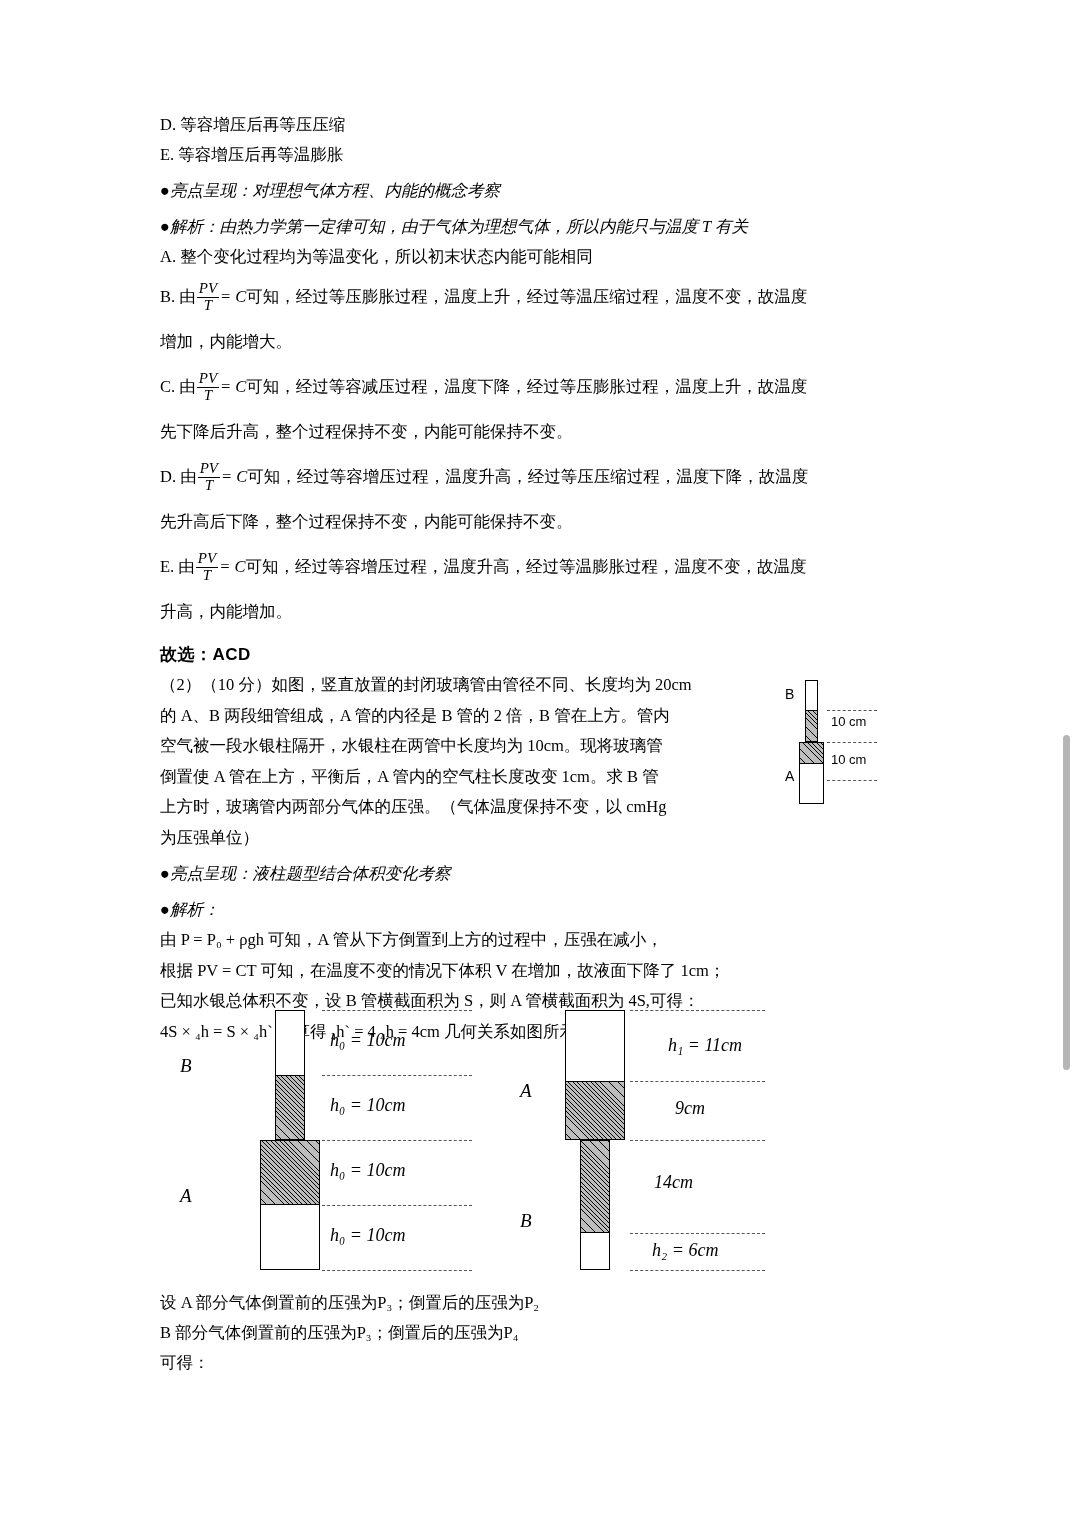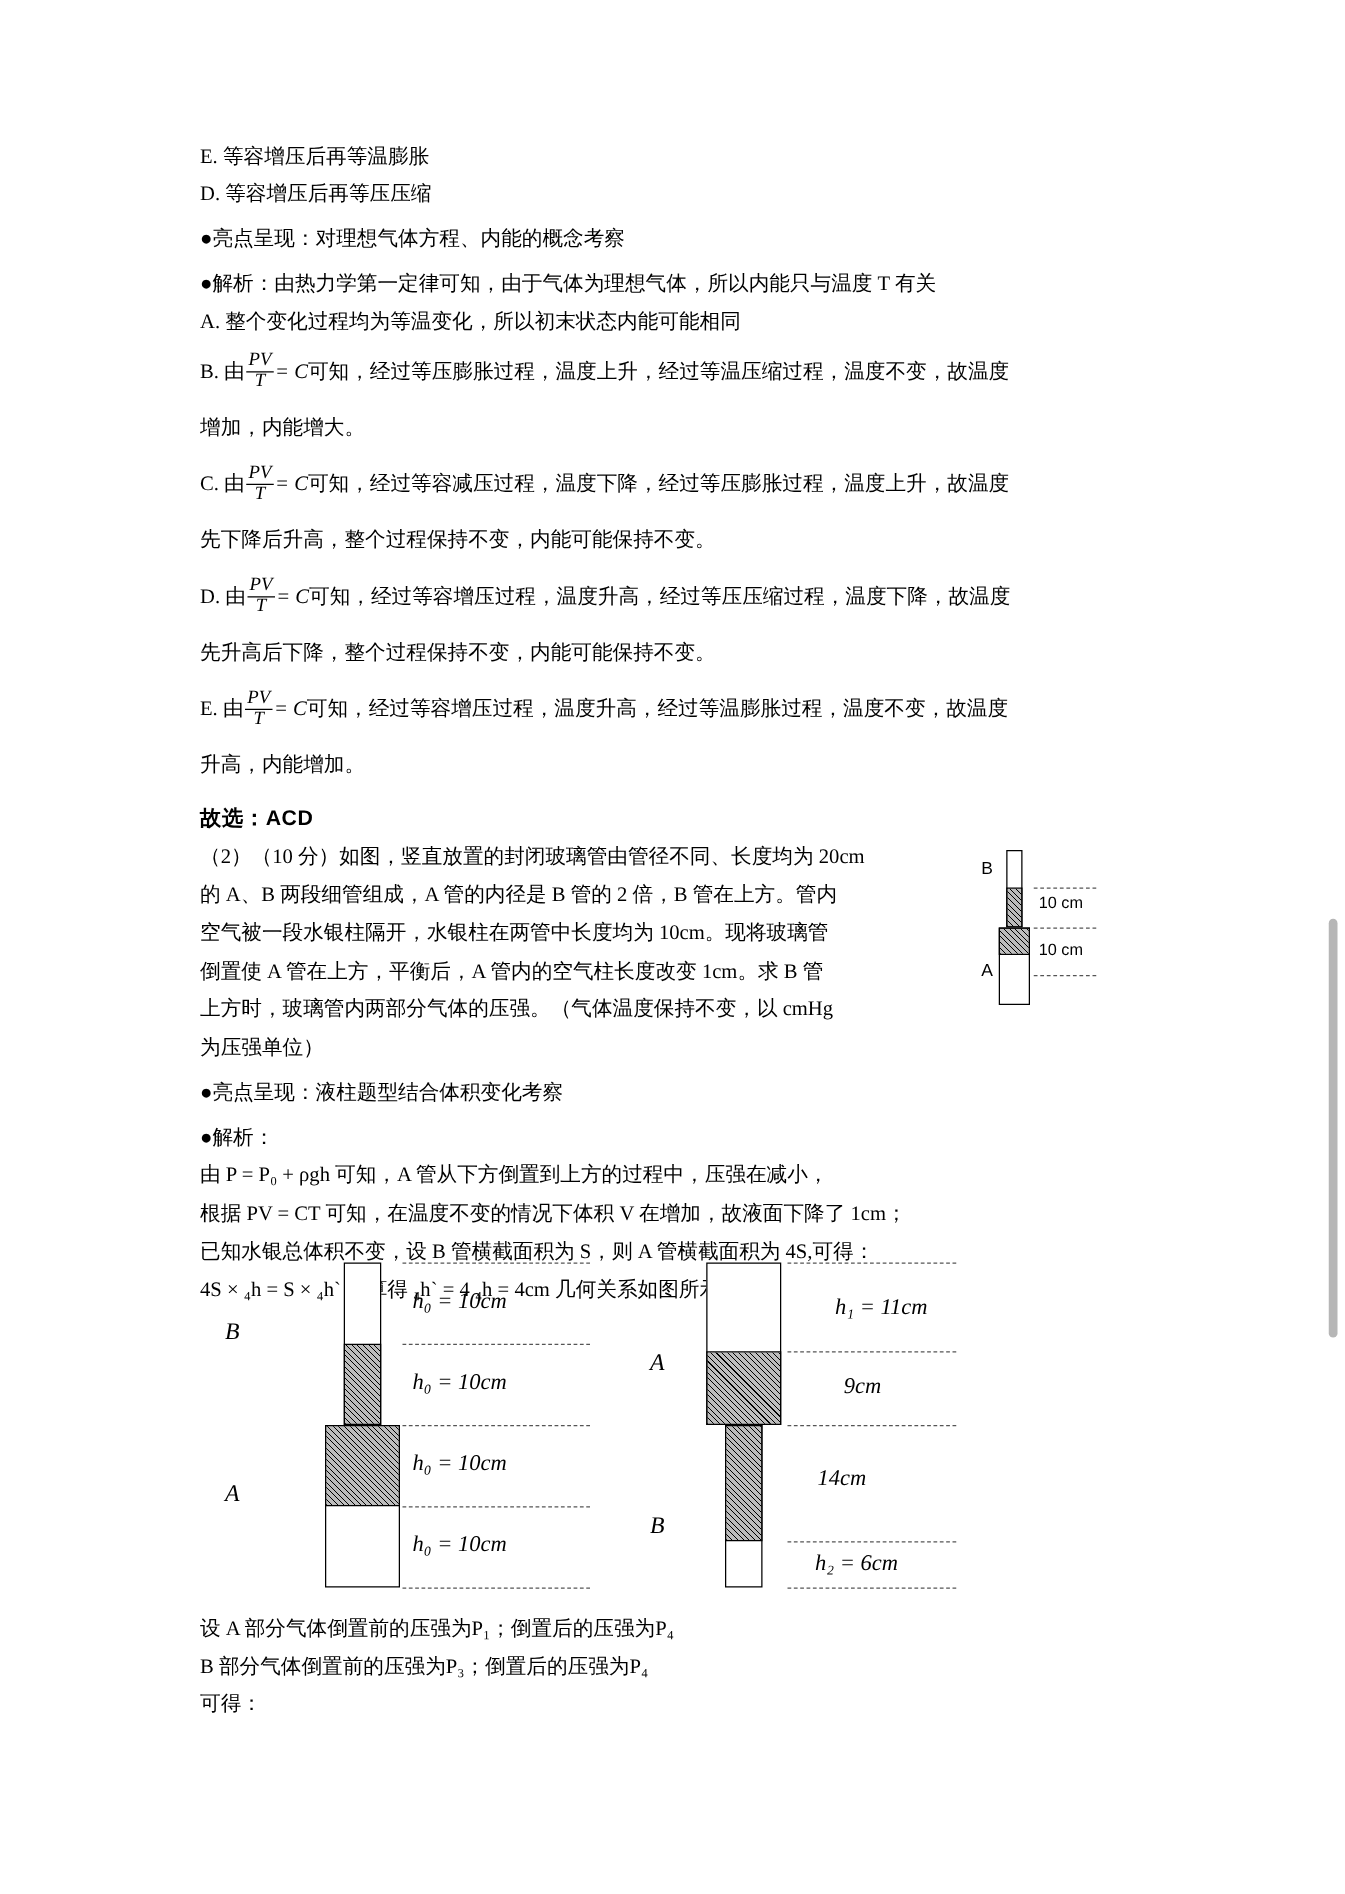--- a/index.html
+++ b/index.html
@@ -34,20 +34,21 @@
     white-space: pre-wrap;
   }
   .opt {
     font-size: 16.5px;
     line-height: 30px;
   }
   .bullet-line {
     font-size: 16.5px;
     line-height: 31px;
     margin-top: 5px;
+    font-style: italic;
   }
   .frac-line {
     font-size: 16.5px;
     line-height: 41px;
     margin-top: 4px;
   }
   .frac {
     display: inline-block;
     vertical-align: middle;
     text-align: center;
@@ -154,22 +155,22 @@
     border-radius: 4px;
   }
 </style>
 </head>
 <body>
 
 <div class="page">
 
   <div class="content">
 
+    <div class="opt">D. 等容增压后再等压压缩</div>
     <div class="opt">E. 等容增压后再等温膨胀</div>
-    <div class="opt">D. 等容增压后再等压压缩</div>
 
     <div class="bullet-line">●亮点呈现：对理想气体方程、内能的概念考察</div>
     <div class="bullet-line">●解析：由热力学第一定律可知，由于气体为理想气体，所以内能只与温度 T 有关</div>
     <div class="line">A. 整个变化过程均为等温变化，所以初末状态内能可能相同</div>
 
     <div class="frac-line">
       <span>B.  由</span><span class="frac"><span class="num">PV</span><span class="den">T</span></span><span class="ital">= C</span><span>可知，经过等压膨胀过程，温度上升，经过等温压缩过程，温度不变，故温度</span>
     </div>
     <div class="frac-line">增加，内能增大。</div>
 
@@ -269,19 +270,19 @@
     <div class="dash" style="left:470px; top:233px; width:135px;"></div>
     <div class="dash" style="left:470px; top:270px; width:135px;"></div>
 
     <div class="meas" style="left:508px; top:35px;">h₁ = 11cm</div>
     <div class="meas" style="left:515px; top:98px;">9cm</div>
     <div class="meas" style="left:494px; top:172px;">14cm</div>
     <div class="meas" style="left:492px; top:240px;">h₂ = 6cm</div>
   </div>
 
   <div style="position:absolute; left:160px; top:1288px; width:780px;">
-    <div class="tail">设 A 部分气体倒置前的压强为P₁；倒置后的压强为P₄</div>
+    <div class="tail">设 A 部分气体倒置前的压强为P₃；倒置后的压强为P₂</div>
     <div class="tail">      B 部分气体倒置前的压强为P₃；倒置后的压强为P₄</div>
     <div class="tail">可得：</div>
   </div>
 
   <div class="scrollbar"></div>
 </div>
 
 </body></html>

